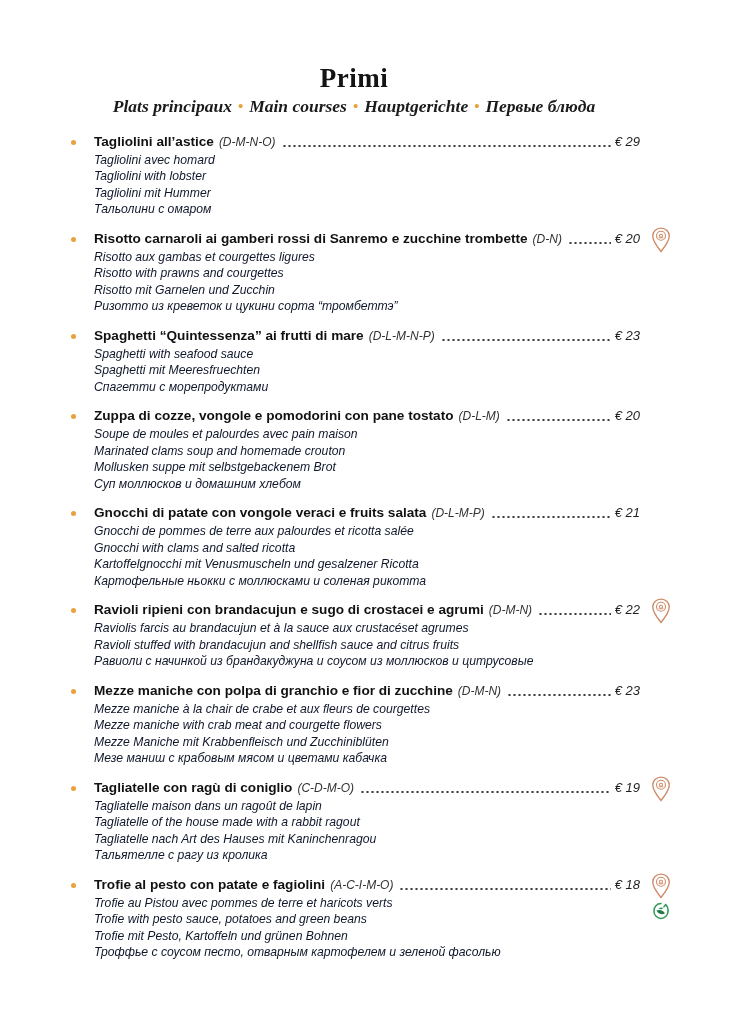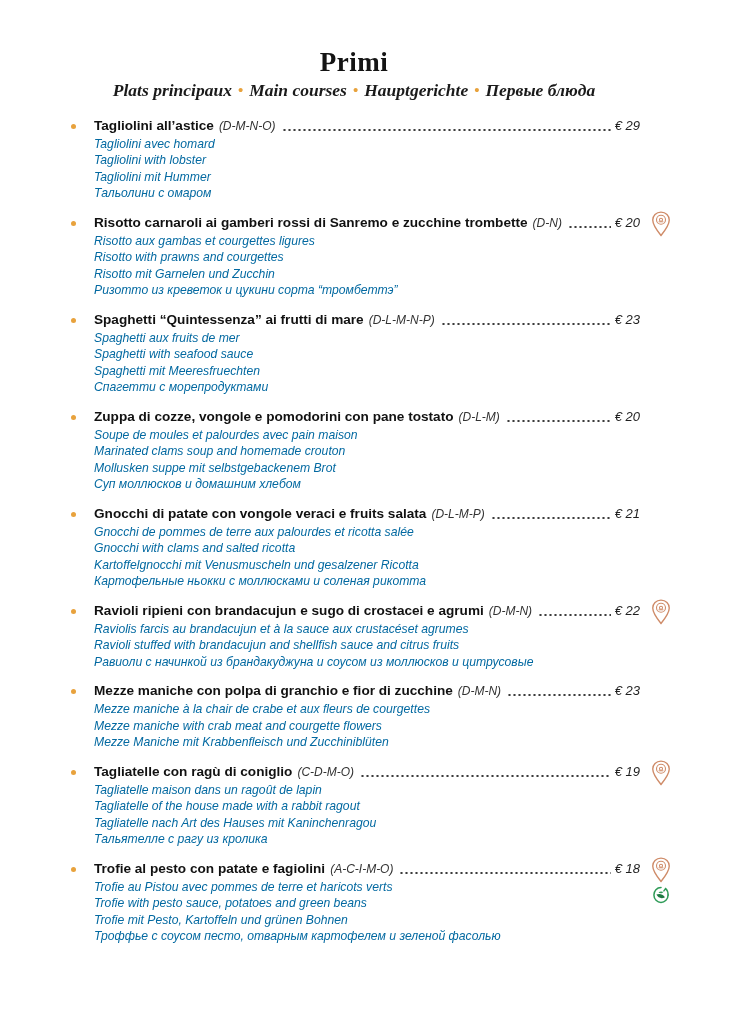--- a/index.html
+++ b/index.html
@@ -7,21 +7,21 @@
   body {
     width: 730px;
     height: 1024px;
     font-family: "Liberation Sans", sans-serif;
     color: #1b1b1b;
     overflow: hidden;
   }
   .page {
     width: 730px;
     height: 1024px;
-    padding: 48px 90px 20px 68px;
+    padding: 64px 90px 20px 68px;
     position: relative;
   }
   
   .menu-header { text-align: center; margin-bottom: 16px; }
   .menu-title {
     font-family: "Liberation Serif", serif;
     font-weight: 700;
     font-size: 27px;
     letter-spacing: 0.5px;
     color: #141414;
@@ -90,21 +90,21 @@
   }
   .item-price {
     font-style: italic;
     font-size: 13px;
     color: #1f1f1f;
   }
   .item-translations {
     font-style: italic;
     font-size: 12.2px;
     line-height: 16.5px;
-    color: #0369a1;
+    color: #0f172a;
     margin-top: 1px;
   }
   .item-icons {
     position: absolute;
     right: -34px;
     top: -4px;
     width: 26px;
     display: flex;
     flex-direction: column;
     align-items: center;
@@ -171,21 +171,20 @@
   <div class="menu-item">
     <div class="item-bullet"></div>
     <div class="item-body">
       <div class="item-titleline">
         <span class="item-name">Spaghetti “Quintessenza” ai frutti di mare</span>
         <span class="item-allergens">(D-L-M-N-P)</span>
         <span class="item-leader"></span>
         <span class="item-price">€ 23</span>
       </div>
       <div class="item-translations">
-            <div>Spaghetti aux fruits de mer</div>
             <div>Spaghetti with seafood sauce</div>
             <div>Spaghetti mit Meeresfruechten</div>
             <div>Спагетти с морепродуктами</div>
           </div>
     </div>
     <div class="item-icons"></div>
   </div>
 
   <div class="menu-item">
     <div class="item-bullet"></div>
@@ -256,20 +255,21 @@
       <div class="item-titleline">
         <span class="item-name">Mezze maniche con polpa di granchio e fior di zucchine</span>
         <span class="item-allergens">(D-M-N)</span>
         <span class="item-leader"></span>
         <span class="item-price">€ 23</span>
       </div>
       <div class="item-translations">
             <div>Mezze maniche à la chair de crabe et aux fleurs de courgettes</div>
             <div>Mezze maniche with crab meat and courgette flowers</div>
             <div>Mezze Maniche mit Krabbenfleisch und Zucchiniblüten</div>
+            <div>Мезе маниш с крабовым мясом и цветами кабачка</div>
           </div>
     </div>
     <div class="item-icons"></div>
   </div>
 
   <div class="menu-item">
     <div class="item-bullet"></div>
     <div class="item-body">
       <div class="item-titleline">
         <span class="item-name">Tagliatelle con ragù di coniglio</span>

